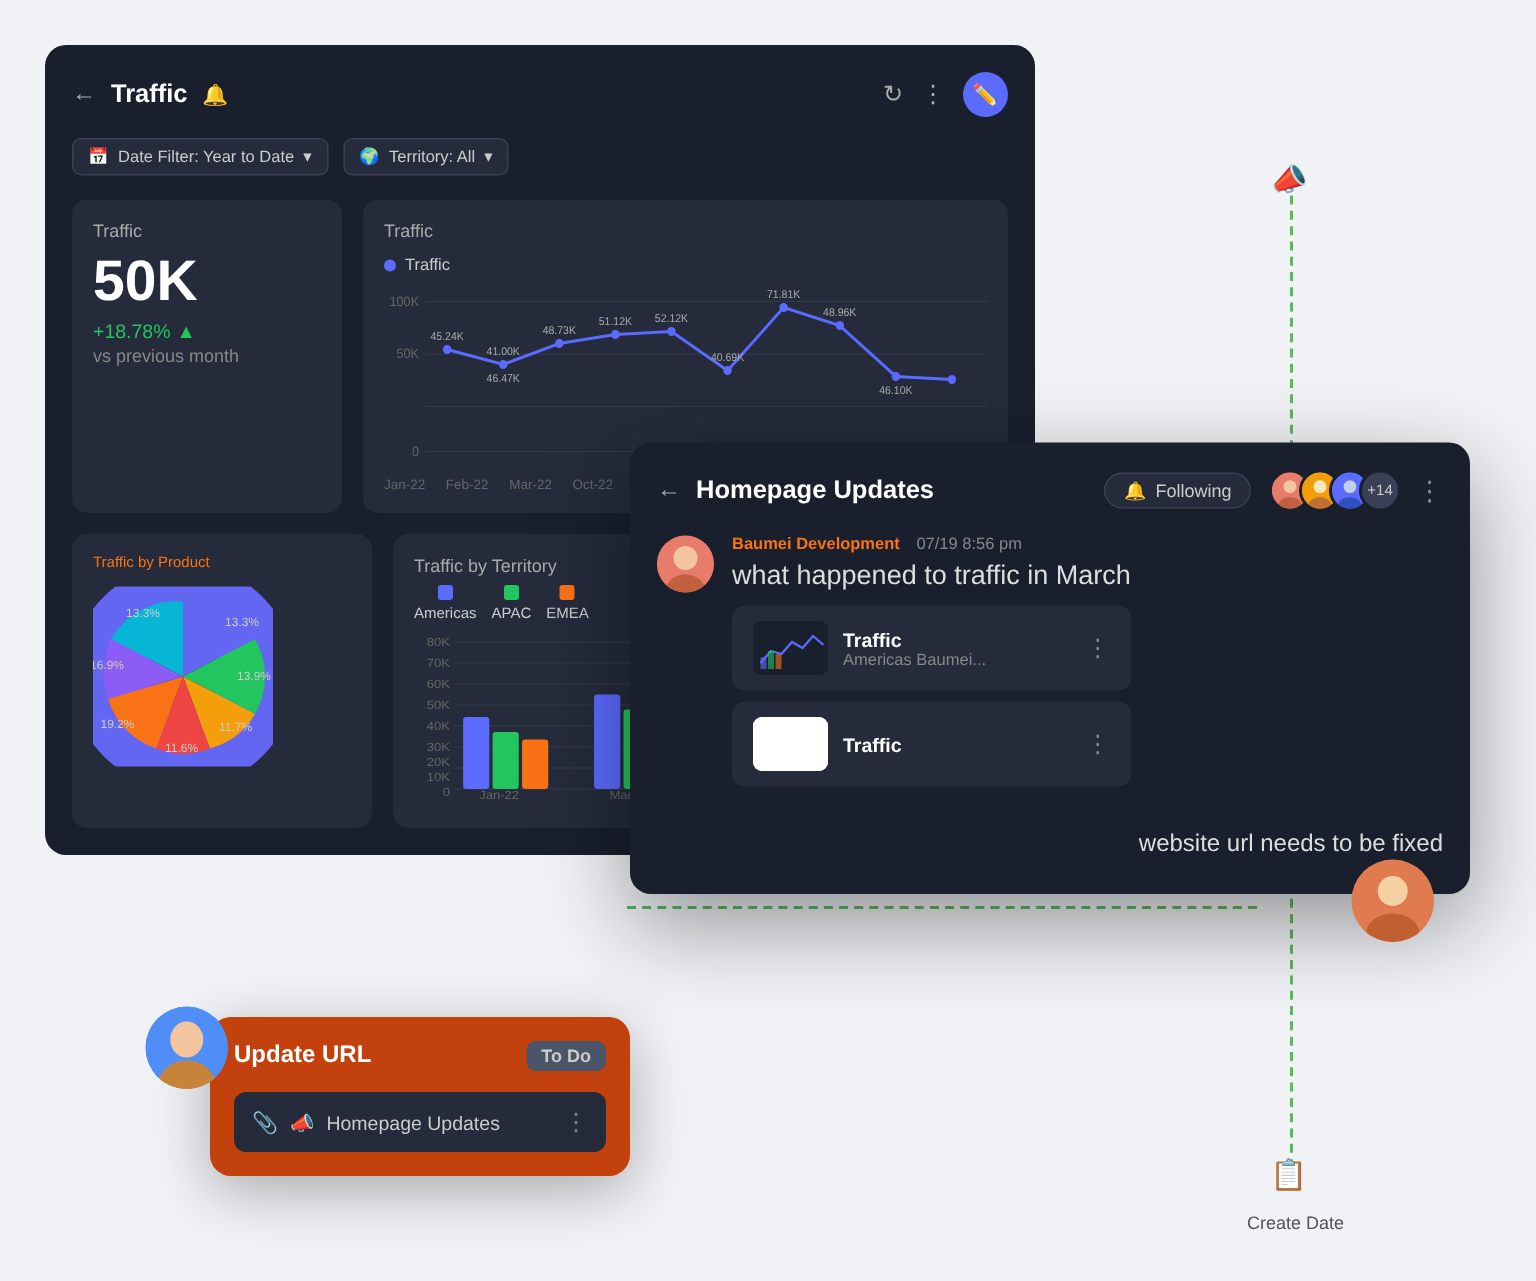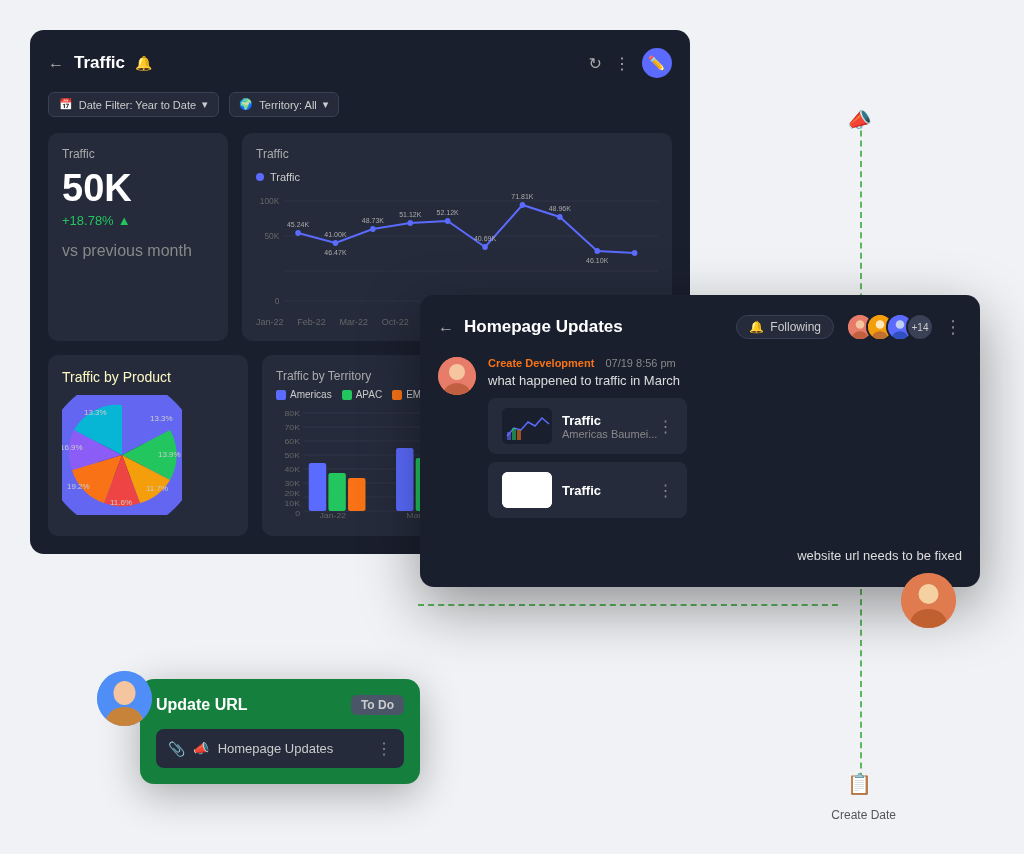--- a/index.html
+++ b/index.html
@@ -132,23 +132,23 @@
 
     .stat-change {
       font-size: 13px;
       color: #22c55e;
       display: flex;
       align-items: center;
       gap: 4px;
     }
 
     .stat-change-sub {
-      font-size: 16px;
+      font-size: 12px;
       color: #888;
-      margin-top: 14px;
+      margin-top: 2px;
     }
 
     
     .chart-card {
       background: #252b3b;
       border-radius: 10px;
       padding: 14px;
     }
 
     .chart-title {
@@ -180,22 +180,22 @@
       gap: 14px;
     }
 
     .pie-card {
       background: #252b3b;
       border-radius: 10px;
       padding: 14px;
     }
 
     .pie-card-title {
-      font-size: 14px;
-      color: #fef9c3;
+      font-size: 10px;
+      color: #f97316;
       margin-bottom: 10px;
     }
 
     .territory-card {
       background: #252b3b;
       border-radius: 10px;
       padding: 14px;
     }
 
     .territory-card-title {
@@ -209,20 +209,21 @@
       gap: 10px;
       margin-bottom: 8px;
       font-size: 10px;
       color: #ccc;
     }
 
     .legend-item {
       display: flex;
       align-items: center;
       gap: 4px;
+      flex-direction: column;
     }
 
     .legend-color {
       width: 10px;
       height: 10px;
       border-radius: 2px;
     }
 
     
     .chat-panel {
@@ -330,21 +331,21 @@
       color: #888;
       margin-bottom: 4px;
     }
 
     .chat-sender {
       color: #f97316;
       font-weight: 600;
     }
 
     .chat-text {
-      font-size: 13px;
+      font-size: 18px;
       color: #ddd;
     }
 
     
     .dash-ref-card {
       background: #252b3b;
       border-radius: 8px;
       padding: 10px 14px;
       margin-top: 10px;
       display: flex;
@@ -383,33 +384,33 @@
     }
 
     .dash-ref-more {
       color: #888;
       font-size: 16px;
       cursor: pointer;
     }
 
     .chat-reply {
       text-align: right;
-      font-size: 13px;
+      font-size: 16px;
       color: #ddd;
       margin-top: 24px;
       padding: 6px 0;
     }
 
     
     .task-card {
       position: absolute;
       bottom: 70px;
       left: 140px;
       width: 280px;
-      background: #15803d;
+      background: #c2410c;
       border-radius: 14px;
       padding: 16px;
       z-index: 4;
       box-shadow: 0 10px 40px rgba(0,0,0,0.3);
     }
 
     .task-header {
       display: flex;
       align-items: center;
       justify-content: space-between;
@@ -791,21 +792,21 @@
   <div class="chat-message">
     <div class="chat-avatar" style="background: linear-gradient(135deg, #e87c6a, #f97316);">
       <svg width="38" height="38" viewBox="0 0 38 38">
           <circle cx="19" cy="19" r="19" fill="#e87c6a"></circle>
           <circle cx="19" cy="15" r="8" fill="#f5c5a0"></circle>
           <ellipse cx="19" cy="36" rx="13" ry="10" fill="#c06040"></ellipse>
         </svg>
     </div>
     <div class="chat-content">
       <div class="chat-meta">
-        <span class="chat-sender">Create Development</span>
+        <span class="chat-sender">Baumei Development</span>
         <span style="color:#888; margin-left:8px;">07/19 8:56 pm</span>
       </div>
       <div class="chat-text">what happened to traffic in March</div>
 
       <div class="dash-ref-card">
         <div class="dash-ref-left">
           <div class="dash-ref-thumb">
             <svg width="50" height="36" viewBox="0 0 50 36">
               <rect width="50" height="36" fill="#1a1f2e" rx="4"></rect>
               <polyline points="5,28 12,20 19,22 26,14 33,18 40,10 47,16" fill="none" stroke="#5b6bff" stroke-width="1.5"></polyline>

